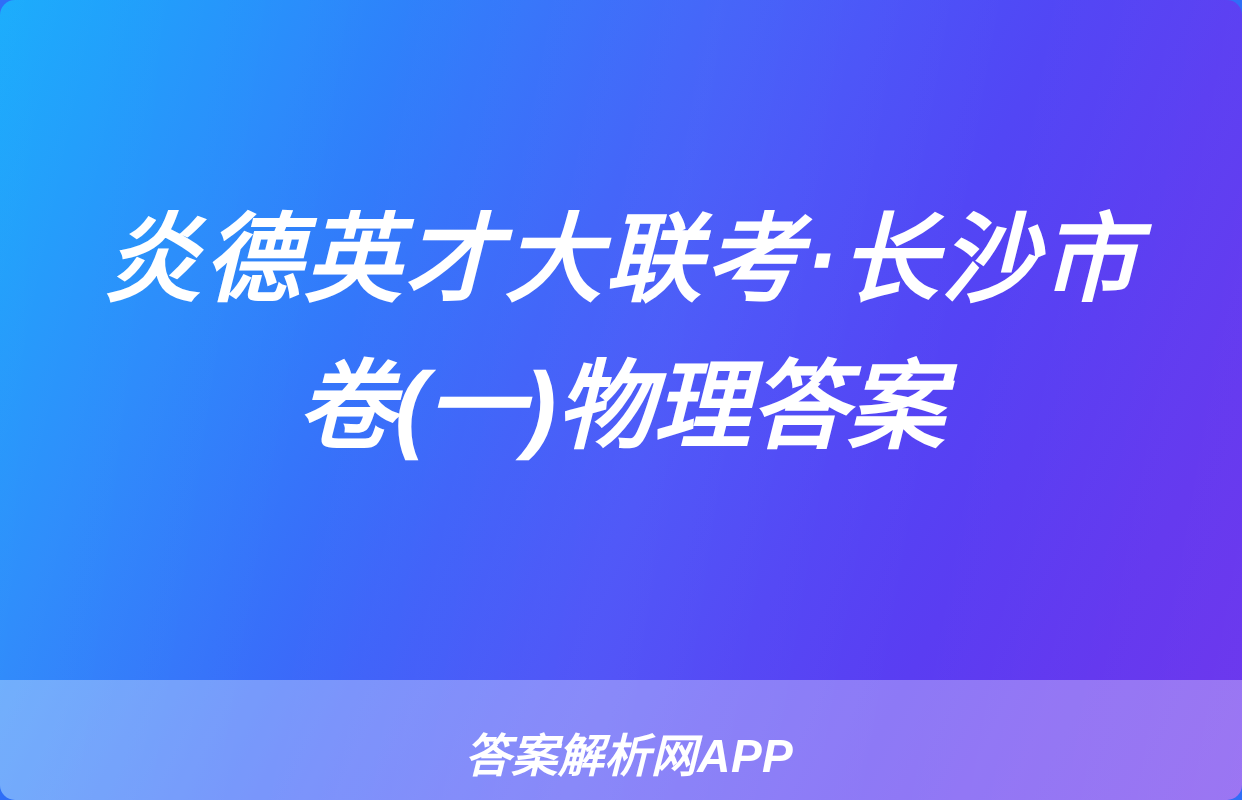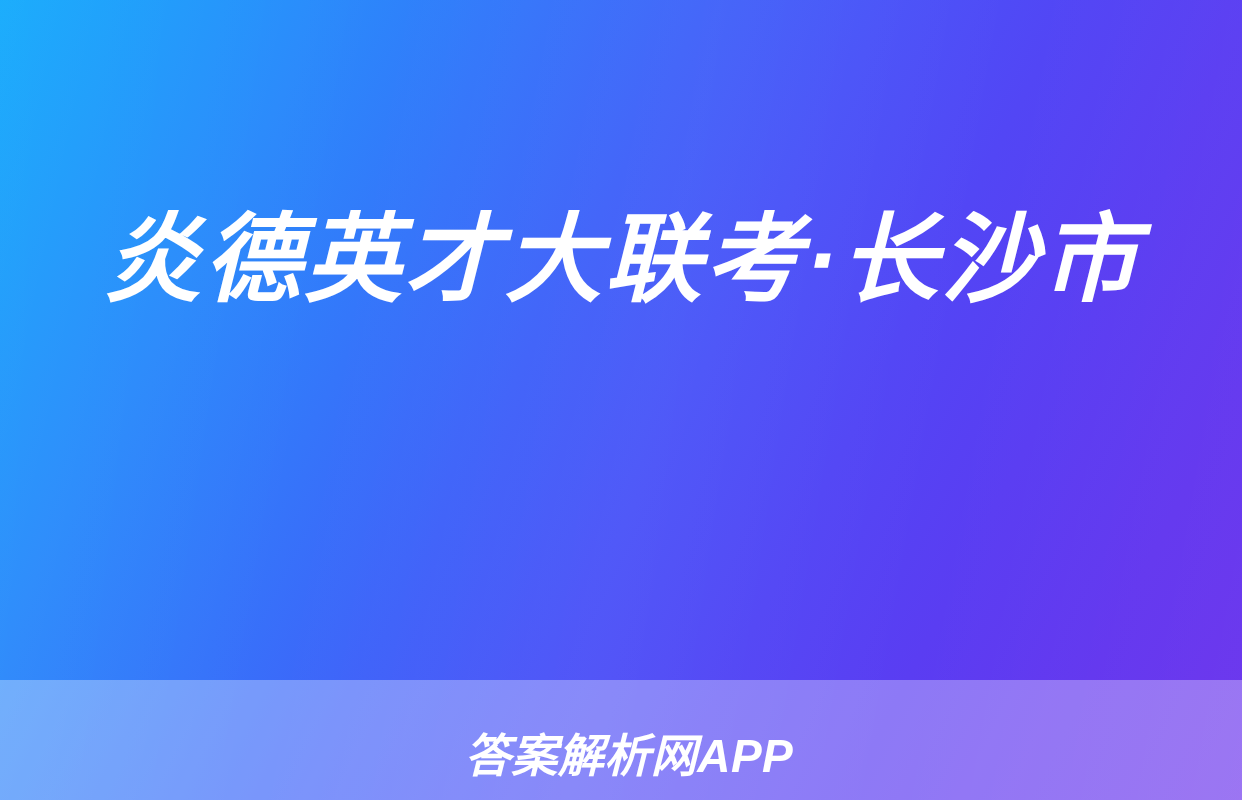--- a/index.html
+++ b/index.html
@@ -29,20 +29,21 @@
         #1c9cfb 9%,
         #2a8afb 20%,
         #3575fa 32%,
         #3f62f9 43%,
         #4a53f8 54%,
         #5246f5 65%,
         #5a3df2 76%,
         #6236ef 87%,
         #6a31ed 100%
       );
+    border-radius: 15px;
   }
 
   
   .poster::after {
     content: "";
     position: absolute;
     inset: 0;
     pointer-events: none;
     background:
       linear-gradient(100deg,
@@ -116,19 +117,20 @@
     margin-left: 16px;
   }
 </style>
 </head>
 <body>
 
 <div class="poster">
 
   <div class="title-block">
     <span class="title-line l1">炎德英才大联考·长沙市</span>
+    <span class="title-line l3">卷(一)物理答案</span>
   </div>
 
   <div class="footer-band">
     <span class="footer-text">答案解析网APP</span>
   </div>
 
 </div>
 
 </body></html>

